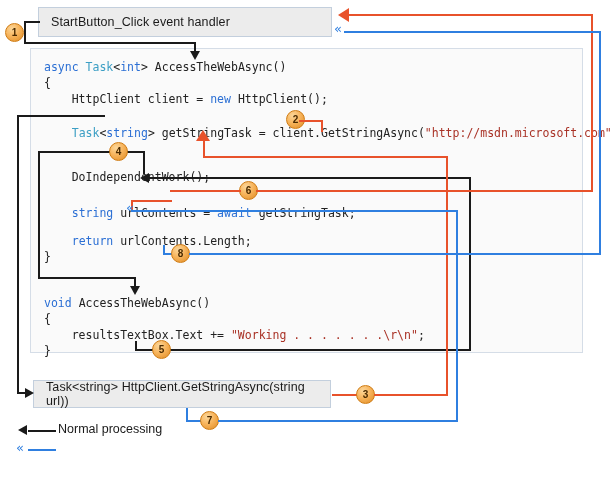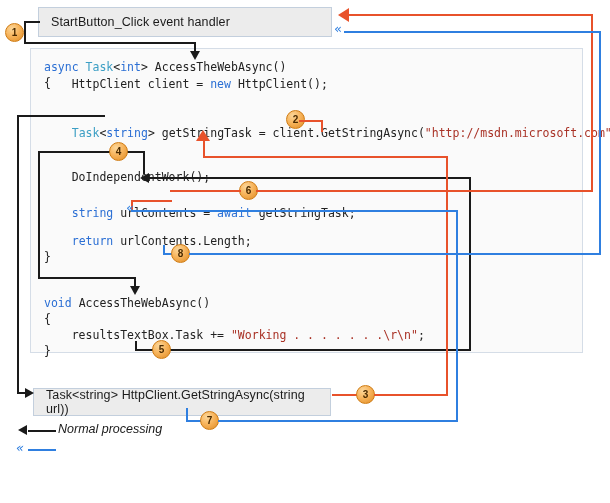--- a/index.html
+++ b/index.html
@@ -6,21 +6,21 @@
   body{width:610px;height:503px;position:relative;
        font-family:"Liberation Sans",sans-serif;overflow:hidden;}
   .stage{position:absolute;left:0;top:0;width:610px;height:503px;}
 
   
   .handler-box{position:absolute;left:38px;top:7px;width:294px;height:30px;
     background:#ececec;border:1px solid #c3cfdd;box-sizing:border-box;
     display:flex;align-items:center;}
   .handler-box span{padding-left:12px;font-size:12.5px;color:#1a1a1a;letter-spacing:.1px;}
 
-  .api-box{position:absolute;left:33px;top:388px;width:298px;height:28px;
+  .api-box{position:absolute;left:33px;top:380px;width:298px;height:28px;
     background:#ececec;border:1px solid #c3cfdd;box-sizing:border-box;
     display:flex;align-items:center;}
   .api-box span{padding-left:12px;font-size:12.5px;color:#1a1a1a;letter-spacing:.1px;}
 
   .code-panel{position:absolute;left:30px;top:48px;width:553px;height:305px;
     background:#fafafa;border:1px solid #d5dde7;box-sizing:border-box;}
 
   
   .code{position:absolute;font-family:"DejaVu Sans Mono","Liberation Mono",monospace;
         font-size:11.5px;white-space:pre;color:#222;line-height:1;}
@@ -47,21 +47,21 @@
   
   .badge{position:absolute;width:19px;height:19px;border-radius:50%;
     background:radial-gradient(circle at 35% 28%,#fcd79a 0%,#f7b45c 45%,#e08b22 100%);
     border:1px solid #d07c13;box-sizing:border-box;
     color:#4a2a00;font-size:10px;font-weight:bold;
     display:flex;align-items:center;justify-content:center;
     font-family:"Liberation Sans",sans-serif;}
 
   
   .legend{position:absolute;left:10px;top:421px;width:420px;}
-  .leg-row{position:relative;height:19px;font-style:italic;}
+  .leg-row{position:relative;height:19px;}
   .leg-txt{position:absolute;left:48px;top:1px;font-size:12.5px;color:#1a1a1a;}
   .leg-line{position:absolute;top:9px;left:18px;width:28px;height:0;border-top:2px solid;}
   .leg-head{position:absolute;top:4px;left:8px;width:0;height:0;}
 </style>
 </head>
 <body>
 
 <div class="stage">
 
   <div class="handler-box">
@@ -69,29 +69,29 @@
   </div>
 
   <div class="api-box">
     <span>Task&lt;string&gt; HttpClient.GetStringAsync(string url))</span>
   </div>
 
   <div class="code-panel"></div>
 
   <div class="code" style="left:44px;top:62px;"><span class="kw">async </span><span class="ty">Task</span><span>&lt;</span><span class="kw">int</span><span>&gt; AccessTheWebAsync()</span></div>
   <div class="code" style="left:44px;top:78px;"><span>{</span></div>
-  <div class="code" style="left:44px;top:79px;"><span>    HttpClient client = </span><span class="kw">new</span><span> HttpClient();</span></div>
+  <div class="code" style="left:44px;top:94px;"><span>    HttpClient client = </span><span class="kw">new</span><span> HttpClient();</span></div>
   <div class="code" style="left:44px;top:128px;"><span>    </span><span class="ty">Task</span><span>&lt;</span><span class="kw">string</span><span>&gt; getStringTask = client.GetStringAsync(</span><span class="str">"http://msdn.microsoft.com"</span></div>
   <div class="code" style="left:44px;top:208px;"><span>    </span><span class="kw">string</span><span> urlContents = </span><span class="kw">await</span><span> getStringTask;</span></div>
   <div class="code" style="left:44px;top:172px;"><span>    DoIndependentWork();</span></div>
   <div class="code" style="left:44px;top:236px;"><span>    </span><span class="kw">return</span><span> urlContents.Length;</span></div>
   <div class="code" style="left:44px;top:252px;"><span>}</span></div>
   <div class="code" style="left:44px;top:298px;"><span class="kw">void</span><span> AccessTheWebAsync()</span></div>
   <div class="code" style="left:44px;top:314px;"><span>{</span></div>
-  <div class="code" style="left:44px;top:330px;"><span>    resultsTextBox.Task += </span><span class="str">"Working . . . . . . .\r\n"</span><span>;</span></div>
+  <div class="code" style="left:44px;top:330px;"><span>    resultsTextBox.Text += </span><span class="str">"Working . . . . . . .\r\n"</span><span>;</span></div>
   <div class="code" style="left:44px;top:346px;"><span>}</span></div>
 
   <div class="ln h blk" style="left:24px;top:21px;width:16px;"></div>
   <div class="ln v blk" style="left:24px;top:21px;height:21px;"></div>
   <div class="ln h blk" style="left:24px;top:42px;width:172px;"></div>
   <div class="ln v blk" style="left:194px;top:42px;height:11px;"></div>
   <div class="arrow ar-down-blk" style="left:190px;top:51px;"></div>
   <div class="badge" style="left:5px;top:23px;">1</div>
 
   <div class="ln v blk" style="left:17px;top:115px;height:277px;"></div>

